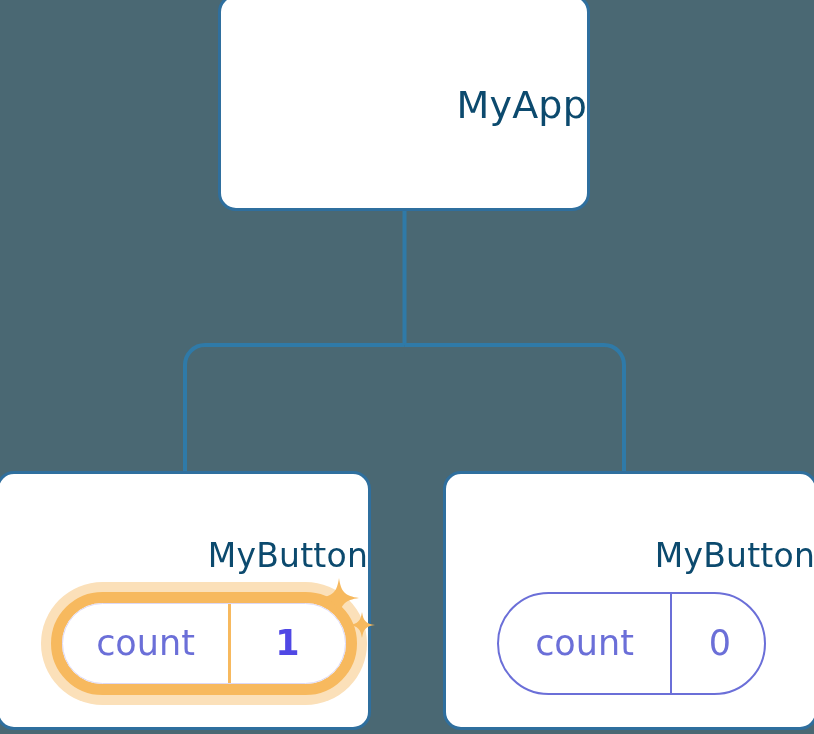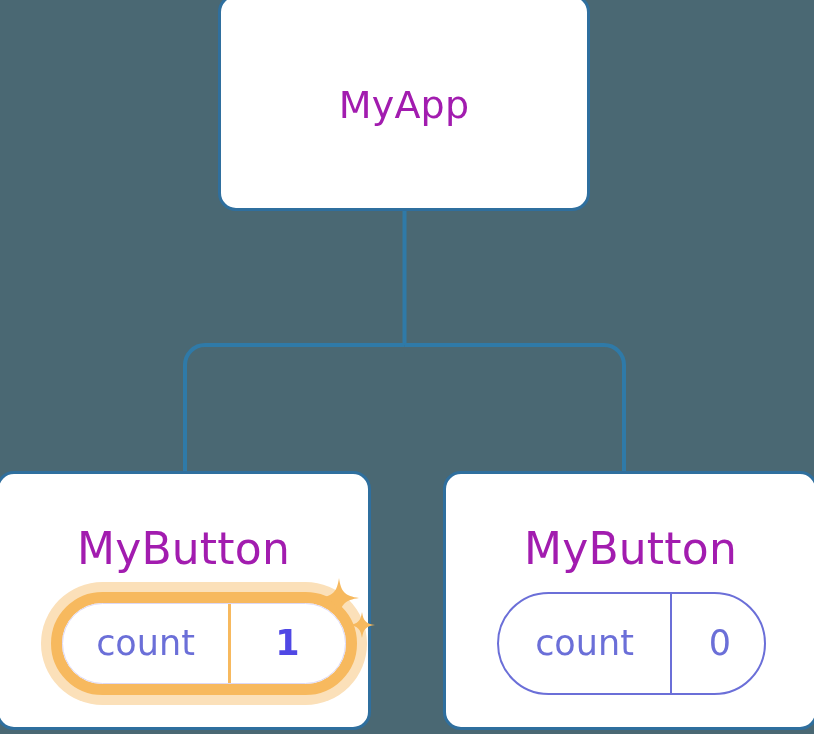--- a/index.html
+++ b/index.html
@@ -35,22 +35,22 @@
     background: #ffffff;
     border: 3px solid #2f6f9e;
     border-radius: 18px;
     box-sizing: border-box;
     z-index: 2;
   }
   .node-title {
     position: absolute;
     left: 0;
     width: 100%;
-    text-align: center;
-    color: #a21caf;
+    text-align: right;
+    color: #0c4a6e;
     font-weight: 400;
     letter-spacing: .2px;
     white-space: nowrap;
   }
 
   
   #root-card {
     left: 218px;
     top: -6px;
     width: 372px;
@@ -68,22 +68,22 @@
     width: 375px;
     height: 259px;
   }
   #child-card-right {
     left: 443px;
     top: 471px;
     width: 375px;
     height: 259px;
   }
   .child-card .node-title {
-    top: 49px;
-    font-size: 44px;
+    top: 62px;
+    font-size: 33px;
   }
 
   
   .pill-wrap {
     position: absolute;
     left: 0;
     width: 100%;
     top: 104px;
     height: 130px;
   }

